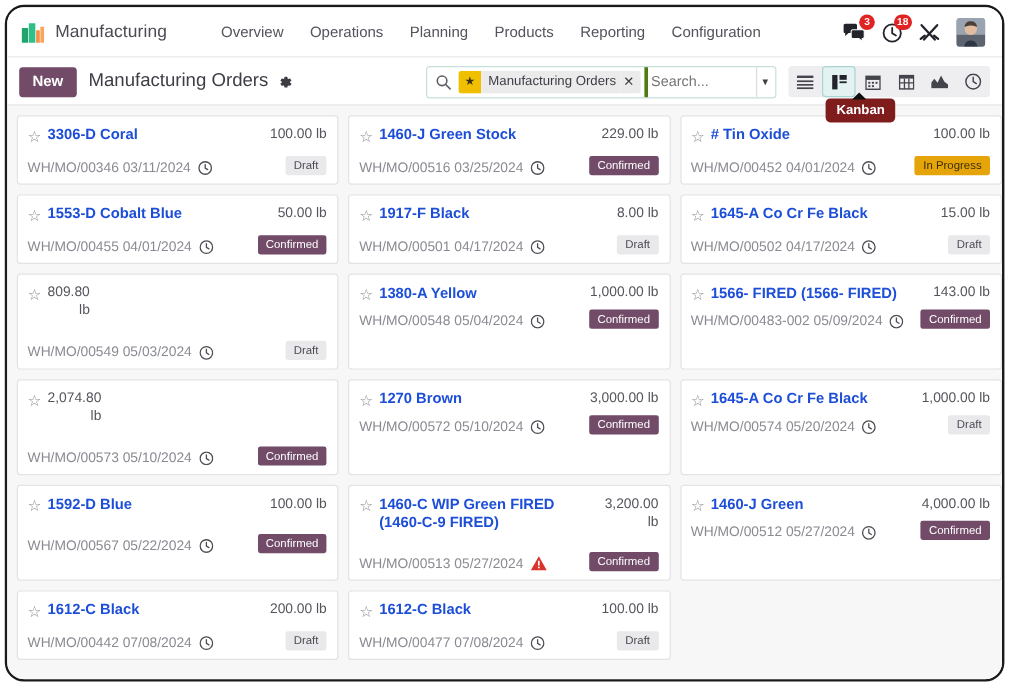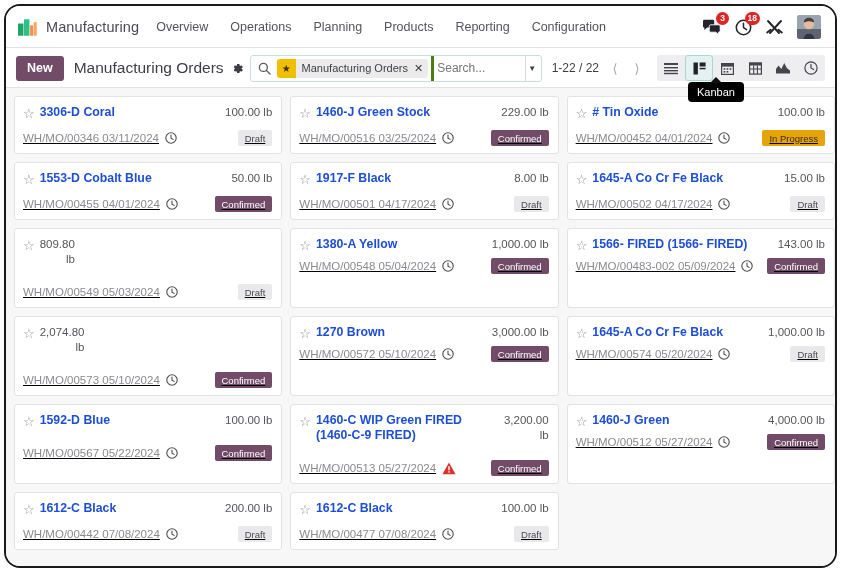--- a/index.html
+++ b/index.html
@@ -35,21 +35,21 @@
     content: "";
     position: absolute;
     left: 0; right: 0; bottom: 0;
     height: 1px;
     background: #e2e2e4;
   }
   .brand {
     display: flex;
     align-items: center;
     gap: 8px;
-    margin-right: 6px;
+    margin-right: 34px;
   }
   .brand-logo { width: 20px; height: 17px; display: block; }
   .brand-name {
     font-size: 14.5px;
     color: #4a4a52;
     letter-spacing: 0.1px;
     white-space: nowrap;
   }
   .navmenu { display: flex; align-items: center; gap: 0px; }
   .navmenu-item {
@@ -260,27 +260,28 @@
   .view-btn.active {
     background: #e4f3f2;
     border: 1px solid #a9d6d2;
   }
 
   
   .tooltip {
     position: absolute;
     top: 34px;
     left: 682px;
-    background: #000000;
+    background: #7f1d1d;
     color: #ffffff;
     font-size: 11px;
     padding: 4px 9px;
     border-radius: 4px;
     white-space: nowrap;
     z-index: 50;
+    font-weight: bold;
   }
   .tooltip::before {
     content: "";
     position: absolute;
     top: -5px;
     left: 22px;
     border-left: 6px solid transparent;
     border-right: 6px solid transparent;
     border-bottom: 6px solid #0f0f10;
   }
@@ -337,24 +338,23 @@
     flex: 0 0 auto;
     font-size: 11.5px;
     color: #54545c;
     text-align: right;
     line-height: 15px;
     white-space: pre-line;
   }
   .kcard-qty.wrapq { max-width: 58px; }
   .kcard-bottom {
     display: flex;
-    align-items: center;
+    align-items: flex-end;
     gap: 6px;
     margin-top: 4px;
-    text-decoration: underline;
   }
   .kcard-ref {
     font-size: 11.5px;
     color: #8a8a92;
     white-space: nowrap;
   }
   .clock-icon { color: #4d4d55; display: inline-flex; align-items: center; }
   .alert-icon { color: #d9342b; display: inline-flex; align-items: center; }
   .state {
     margin-left: auto;
@@ -444,25 +444,20 @@
         </span>
         <div class="facet">
           <span class="facet-star">★</span>
           <span class="facet-label">Manufacturing Orders</span>
           <span class="facet-x">✕</span>
         </div>
         <input class="search-input" type="text" placeholder="Search..." style="">
         <span class="search-caret">▼</span>
       </div>
 
-      <div class="pager">
-        <span class="pager-count">1-22 / 22</span>
-        <span class="pager-btn">⟨</span>
-        <span class="pager-btn">⟩</span>
-      </div>
 
       <div class="viewswitcher">
         <div class="view-btn">
           <svg width="14" height="13" viewBox="0 0 14 13">
             <rect x="0" y="1" width="14" height="2" fill="#44444d"></rect>
             <rect x="0" y="5" width="14" height="1.4" fill="#44444d"></rect>
             <rect x="0" y="8" width="14" height="1.4" fill="#44444d"></rect>
             <rect x="0" y="10.8" width="14" height="1.4" fill="#44444d"></rect>
           </svg>
         </div>

